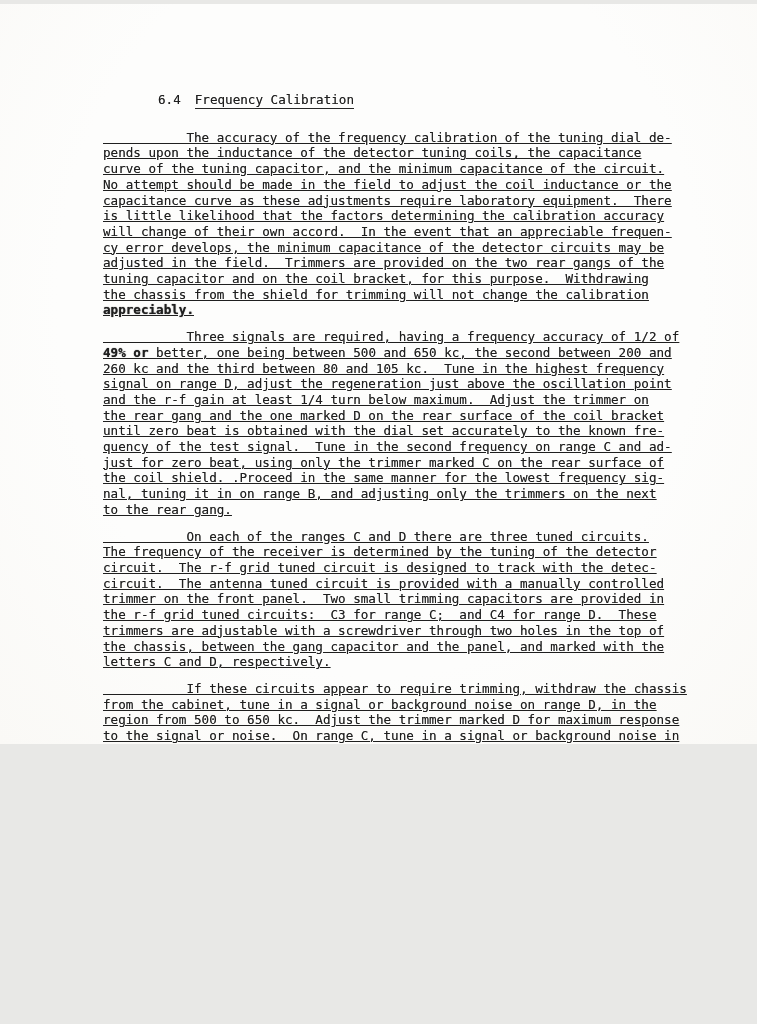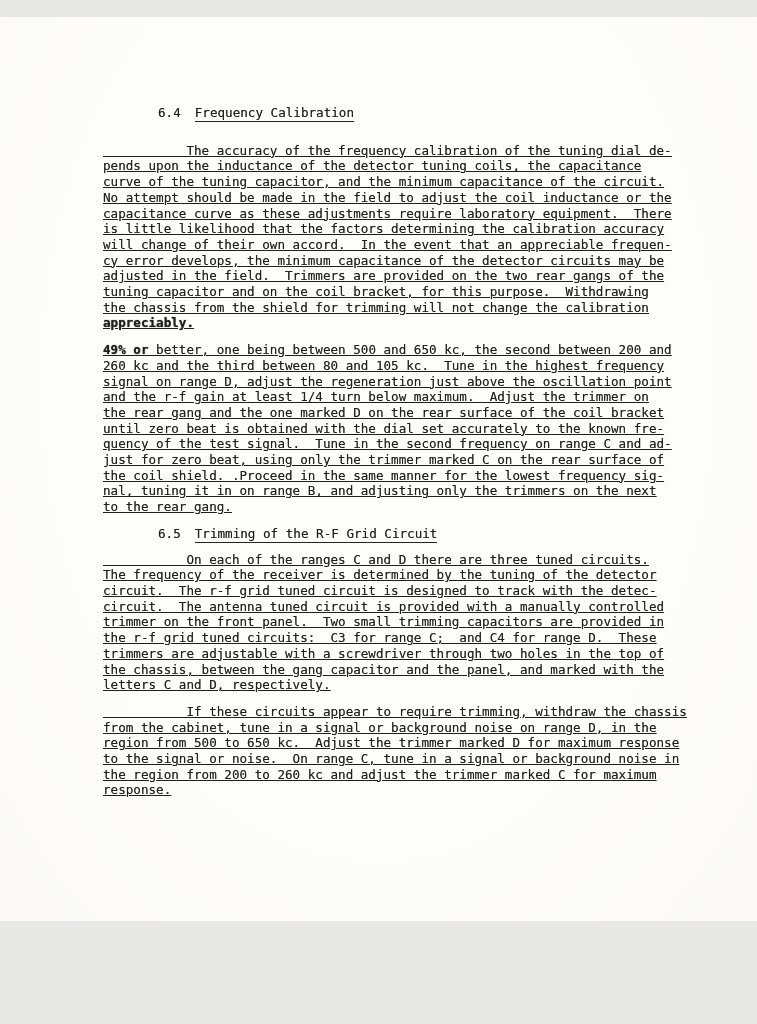--- a/index.html
+++ b/index.html
@@ -3,22 +3,22 @@
 <meta charset="utf-8">
 <style>
   html, body {
     margin: 0;
     padding: 0;
     background: #e8e8e6;
   }
   .page {
     position: relative;
     width: 757px;
-    height: 904px;
-    margin: 17px auto;
+    height: 740px;
+    margin: 4px auto;
     background: #fcfcfa;
     background-image: radial-gradient(ellipse at 50% 40%, #fdfdfc 60%, #faf9f6 100%);
     overflow: hidden;
     font-family: "DejaVu Sans Mono", "Liberation Mono", monospace;
     color: #1f1f1f;
   }
   .content {
     position: absolute;
     top: 88px;
     left: 103px;
@@ -75,34 +75,34 @@
 No attempt should be made in the field to adjust the coil inductance or the
 capacitance curve as these adjustments require laboratory equipment.  There
 is little likelihood that the factors determining the calibration accuracy
 will change of their own accord.  In the event that an appreciable frequen-
 cy error develops, the minimum capacitance of the detector circuits may be
 adjusted in the field.  Trimmers are provided on the two rear gangs of the
 tuning capacitor and on the coil bracket, for this purpose.  Withdrawing
 the chassis from the shield for trimming will not change the calibration
 </span><span class="ink-heavy">appreciably.</span></p>
 
-    <p class="para"><span class="ink-heavy">49% or </span><span>better, one being between 500 and 650 kc, the second between 200 and
+    <p class="para"><span>           Three signals are required, having a frequency accuracy of 1/2 of
+</span><span class="ink-heavy">49% or </span><span>better, one being between 500 and 650 kc, the second between 200 and
 260 kc and the third between 80 and 105 kc.  Tune in the highest frequency
 signal on range D, adjust the regeneration just above the oscillation point
 and the r-f gain at least 1/4 turn below maximum.  Adjust the trimmer on
 the rear gang and the one marked D on the rear surface of the coil bracket
 until zero beat is obtained with the dial set accurately to the known fre-
 quency of the test signal.  Tune in the second frequency on range C and ad-
 just for zero beat, using only the trimmer marked C on the rear surface of
 the coil shield. .Proceed in the same manner for the lowest frequency sig-
 nal, tuning it in on range B, and adjusting only the trimmers on the next
 to the rear gang.</span></p>
 
 
-    <div class="heading second"><span class="section-number">6.5</span><span class="section-title">Trimming of the R-F Grid Circuit</span></div>
 
     <p class="para"><span>           On each of the ranges C and D there are three tuned circuits.
 The frequency of the receiver is determined by the tuning of the detector
 circuit.  The r-f grid tuned circuit is designed to track with the detec-
 circuit.  The antenna tuned circuit is provided with a manually controlled
 trimmer on the front panel.  Two small trimming capacitors are provided in
 the r-f grid tuned circuits:  C3 for range C;  and C4 for range D.  These
 trimmers are adjustable with a screwdriver through two holes in the top of
 the chassis, between the gang capacitor and the panel, and marked with the
 letters C and D, respectively.</span></p>

